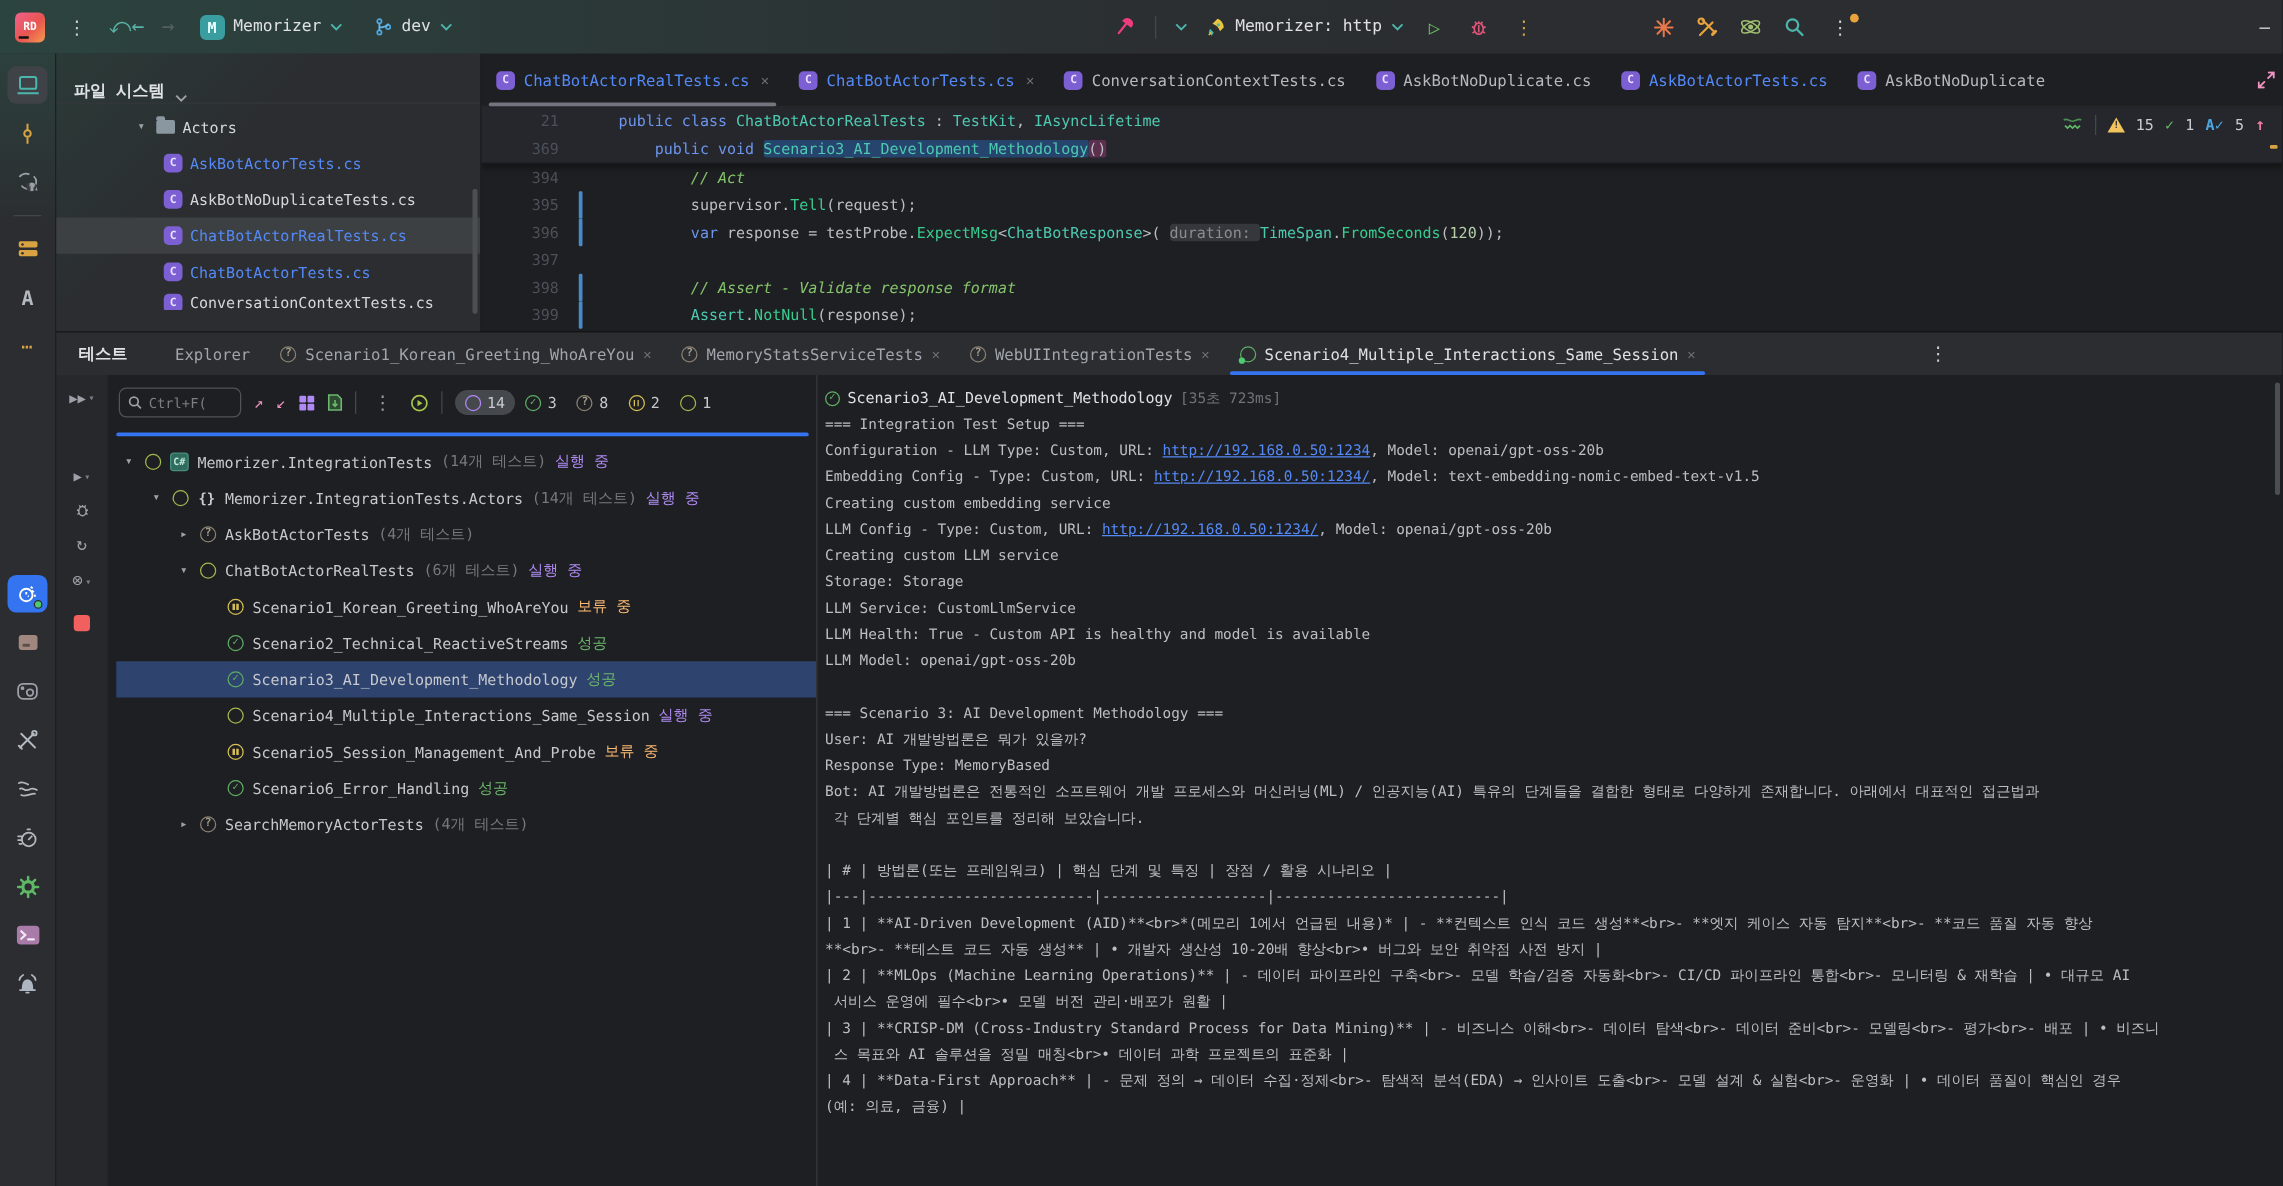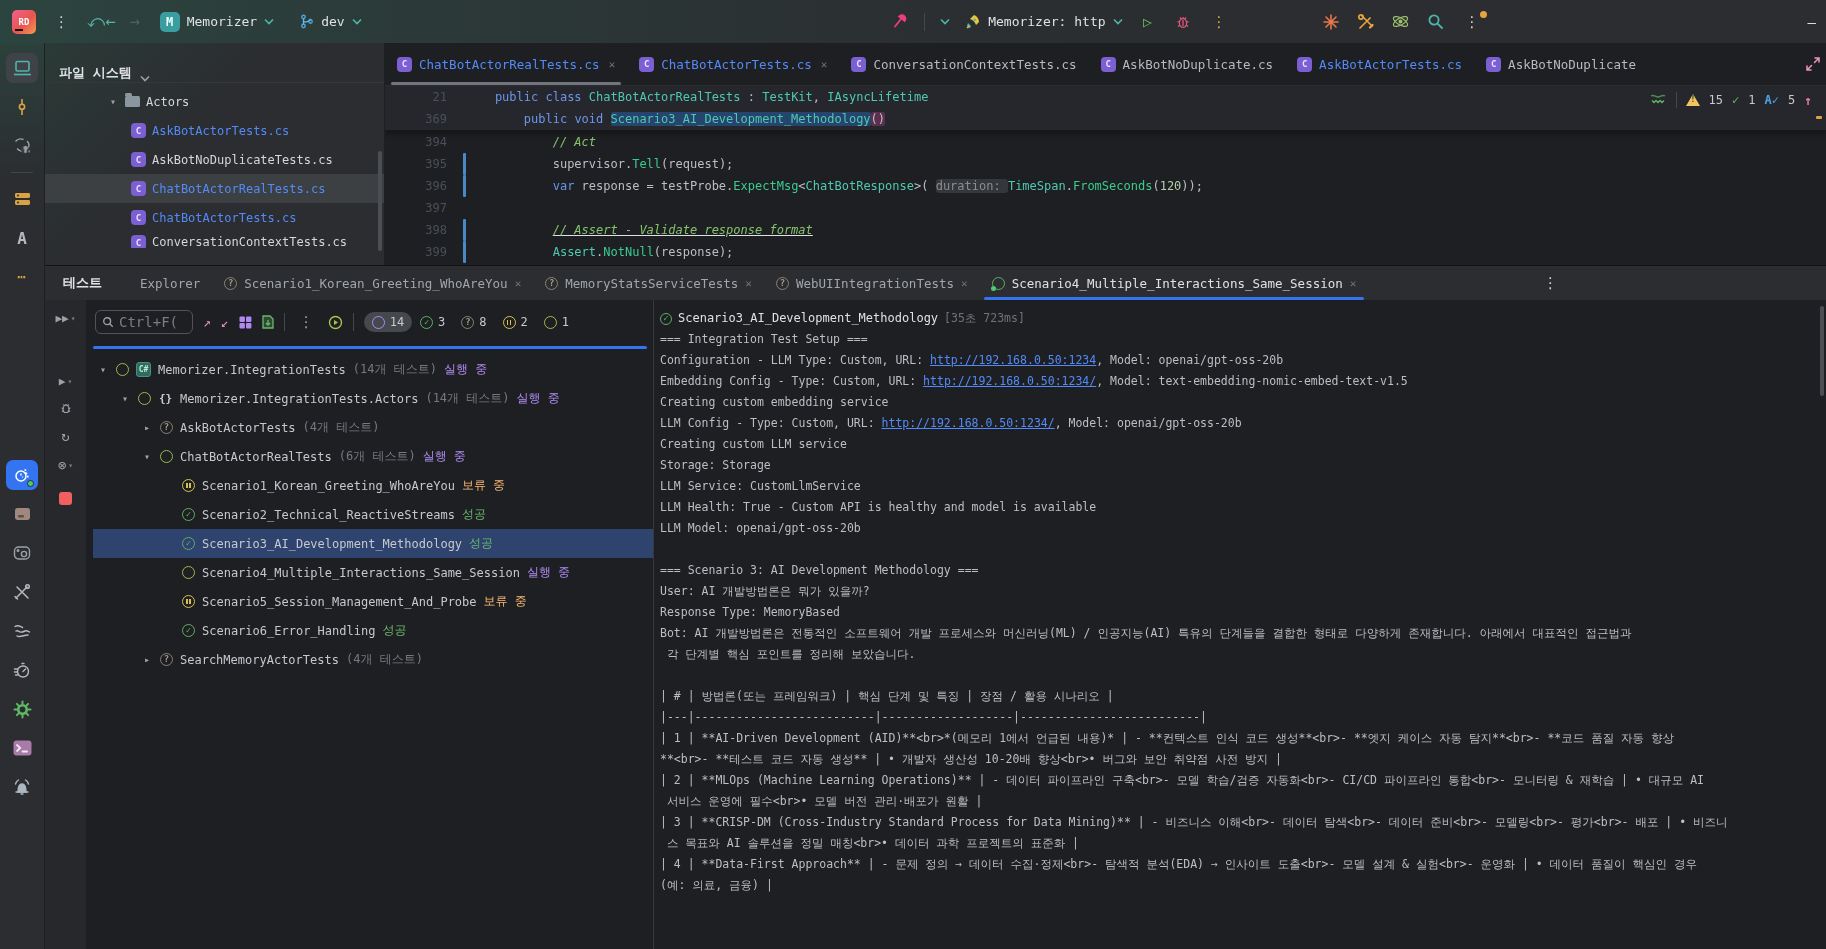--- a/index.html
+++ b/index.html
@@ -96,21 +96,21 @@
 .bp-body{flex:1;display:flex;min-height:0;background:#1e1f22}
 .vtool{width:42px;flex:none;display:flex;flex-direction:column;align-items:center;padding-top:12px;gap:13px;color:#9da0a8;background:#26282b;border-right:1px solid #1e1f22}
 .vt{display:flex;align-items:center;gap:2px;cursor:pointer;font-size:11px}
 .vt .dd{font-size:8px;color:#7b7e85}
 .redsq{width:13px;height:13px;border-radius:3px;background:#f25f5f;margin-top:6px}
 .vt-gap{height:24px}
 
 .treecol{width:566px;flex:none;display:flex;flex-direction:column;min-width:0}
 .ttool{height:44px;flex:none;display:flex;align-items:center;gap:10px;padding:0 8px}
 .searchbox{width:98px;height:24px;border:1px solid #50535a;border-radius:6px;display:flex;align-items:center;gap:5px;padding:0 6px;color:#7b7e85}
-.searchbox span{font-size:14px;overflow:hidden;white-space:nowrap}
+.searchbox span{font-size:11px;overflow:hidden;white-space:nowrap}
 .pinkar{color:#ed94c0;font-size:13px;cursor:pointer}
 .chipbar{display:flex;align-items:flex-end;gap:0}
 .chip{display:flex;align-items:center;gap:5px;padding:3px 8px;border-radius:12px;cursor:pointer;color:#c7c9ce}
 .chip.sel{background:#45484d}
 .tic{width:13px;height:13px;border-radius:50%;display:inline-flex;align-items:center;justify-content:center;flex:none;font-size:9px;font-weight:bold;line-height:1}
 .tic.running{border:1.5px solid #9db84c}
 .tic.runningp{border:1.5px solid #b189f5}
 .tic.passed{border:1.5px solid #5fad65;color:#5fad65}
 .tic.question{border:1.5px solid #8a8172;color:#a39a88}
 .tic.paused{border:1.5px solid #d6bf55;gap:1.5px}
@@ -421,21 +421,21 @@
             <div id="codeLines">
                 <div class="stickyblock">
                   <div class="cline"><span class="gut">21</span><span class="chgbar"></span><span class="cbody" style="padding-left: 4ch;"><span class="tk-k">public </span><span class="tk-k">class </span><span class="tk-ty">ChatBotActorRealTests</span><span class="tk-p"> : </span><span class="tk-ty">TestKit</span><span class="tk-p">, </span><span class="tk-ty">IAsyncLifetime</span></span></div>
                   <div class="cline"><span class="gut">369</span><span class="chgbar"></span><span class="cbody" style="padding-left: 8ch;"><span class="tk-k">public </span><span class="tk-k">void </span><span class="tk-mh">Scenario3_AI_Development_Methodology</span><span class="tk-bh">()</span></span></div>
                 </div>
                 <div>
                   <div class="cline"><span class="gut">394</span><span class="chgbar"></span><span class="cbody" style="padding-left: 12ch;"><span class="tk-c">// Act</span></span></div>
                   <div class="cline"><span class="gut">395</span><span class="chgbar on"></span><span class="cbody" style="padding-left: 12ch;"><span class="tk-p">supervisor.</span><span class="tk-m">Tell</span><span class="tk-p">(request);</span></span></div>
                   <div class="cline"><span class="gut">396</span><span class="chgbar on"></span><span class="cbody" style="padding-left: 12ch;"><span class="tk-k">var</span><span class="tk-p"> response = testProbe.</span><span class="tk-m">ExpectMsg</span><span class="tk-p">&lt;</span><span class="tk-ty">ChatBotResponse</span><span class="tk-p">&gt;( </span><span class="tk-pr">duration: </span><span class="tk-ty">TimeSpan</span><span class="tk-p">.</span><span class="tk-m">FromSeconds</span><span class="tk-p">(</span><span class="tk-n2">120</span><span class="tk-p">));</span></span></div>
                   <div class="cline"><span class="gut">397</span><span class="chgbar"></span><span class="cbody"></span></div>
-                  <div class="cline"><span class="gut">398</span><span class="chgbar on"></span><span class="cbody" style="padding-left: 12ch; text-decoration: underline;"><span class="tk-c">// Assert - Validate response format</span></span></div>
+                  <div class="cline"><span class="gut">398</span><span class="chgbar on"></span><span class="cbody" style="padding-left: 12ch;"><span class="tk-c">// Assert - Validate response format</span></span></div>
                   <div class="cline"><span class="gut">399</span><span class="chgbar on"></span><span class="cbody" style="padding-left: 12ch;"><span class="tk-ty">Assert</span><span class="tk-p">.</span><span class="tk-m">NotNull</span><span class="tk-p">(response);</span></span></div>
                 </div>
               </div>
           </div>
         </section>
       </div>
 
       <section class="bottompanel">
         <div class="bp-tabs">
           <span class="bp-title">테스트</span>

